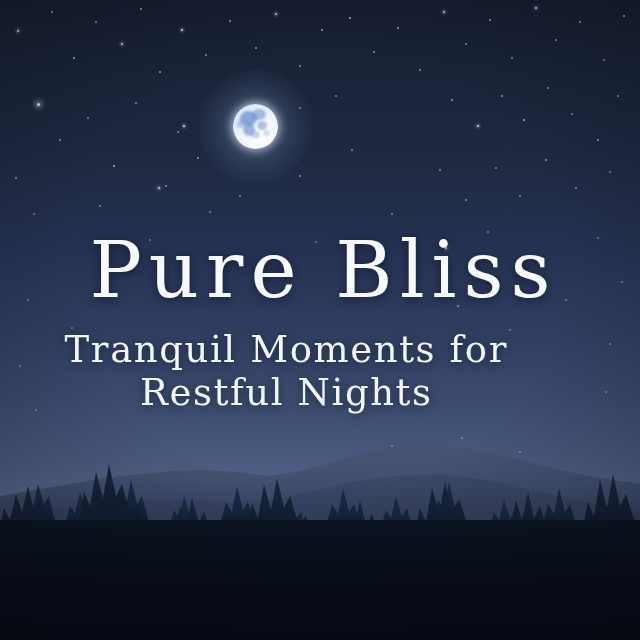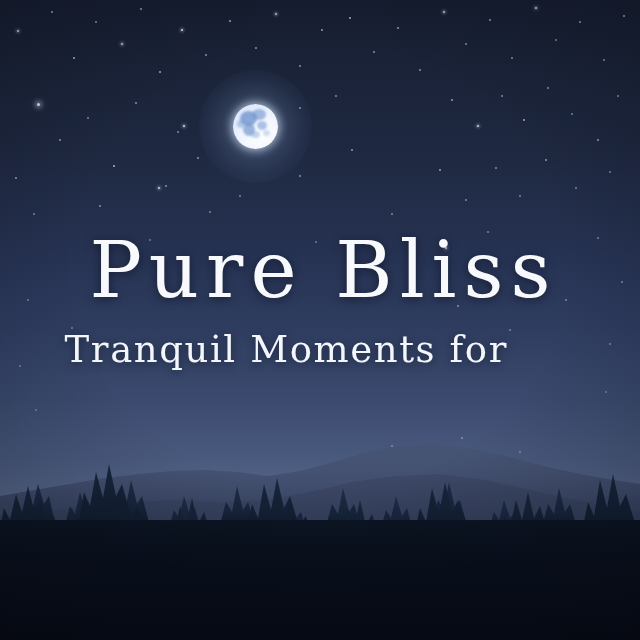--- a/index.html
+++ b/index.html
@@ -355,16 +355,17 @@
   </svg>
 
   <div class="ground"></div>
 
   <div class="vignette"></div>
 
   <div class="text-block">
     <div class="title">Pure Bliss</div>
     <div class="subtitle">
       <span class="line">Tranquil Moments for</span>
+      <span class="line">Restful Nights</span>
     </div>
   </div>
 
 </div>
 
 </body></html>

